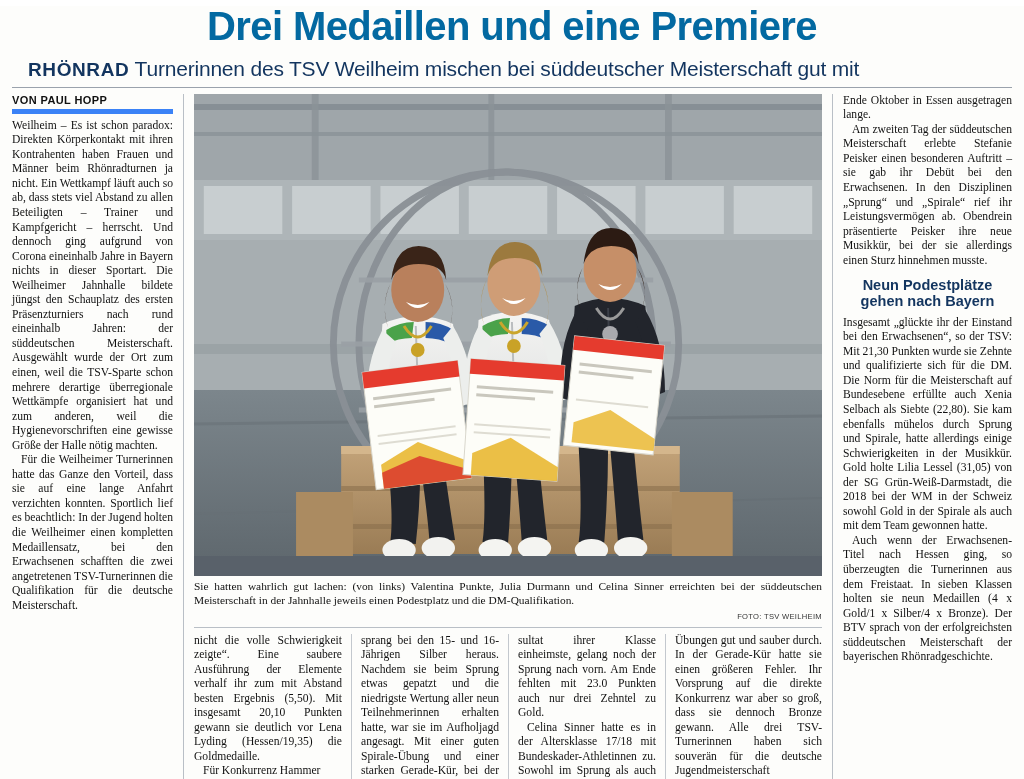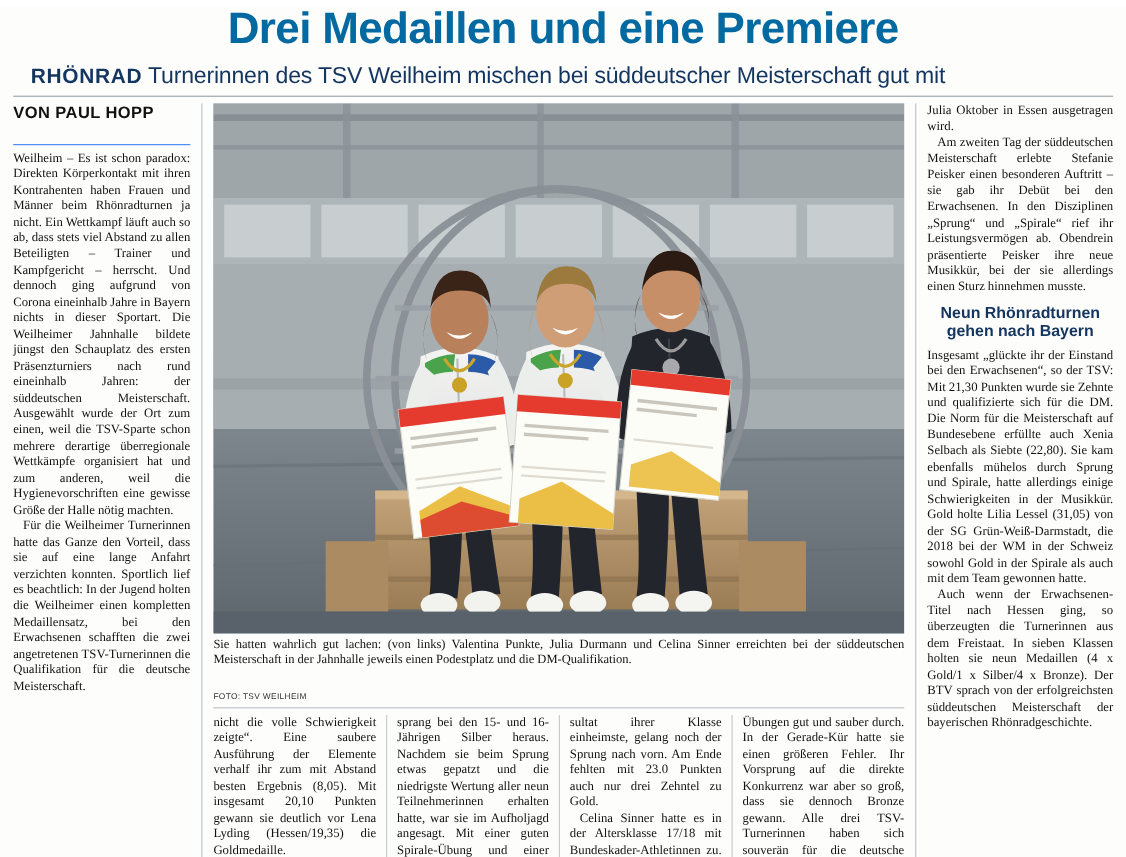--- a/index.html
+++ b/index.html
@@ -78,24 +78,24 @@
   }
   .col-right {
     width: 180px;
     padding-left: 10px;
     border-left: 1px solid #b9bfc6;
   }
 
   .byline {
     font-family: "Liberation Sans", sans-serif;
     font-weight: bold;
-    font-size: 15px;
+    font-size: 11px;
     letter-spacing: 0.4px;
-    padding-bottom: 20px;
-    border-bottom: 1px solid #3b82f6;
+    padding-bottom: 3px;
+    border-bottom: 5px solid #3b82f6;
     margin-bottom: 5px;
   }
 
   p.txt {
     margin: 0;
     font-size: 11.6px;
     line-height: 1.255;
     text-align: justify;
     hyphens: auto;
     -webkit-hyphens: auto;
@@ -121,22 +121,22 @@
   .caption {
     margin-top: 4px;
     font-size: 11.4px;
     line-height: 1.22;
     text-align: justify;
   }
   .caption b {
     font-weight: normal;
   }
   .credit {
-    margin-top: 20px;
-    text-align: left;
+    margin-top: 4px;
+    text-align: right;
     font-family: "Liberation Sans", sans-serif;
     font-size: 7.6px;
     letter-spacing: 0.3px;
     color: #333;
   }
 
   .mid-rule {
     border-top: 1px solid #b9bfc6;
     margin: 6px 0 6px 0;
   }
@@ -361,40 +361,40 @@
 
       <div class="caption">
         <b>Sie hatten wahrlich gut lachen:</b><span> (von links) Valentina Punkte, Julia Durmann und Celina Sinner erreichten bei der süddeutschen Meisterschaft in der Jahnhalle jeweils einen Podestplatz und die DM-Qualifikation.</span>
       </div>
       <div class="credit">FOTO: TSV WEILHEIM</div>
 
       <div class="mid-rule"></div>
 
       <div class="mid-cols">
         <div class="mcol" style="width: 25%;">
-          <p class="txt">nicht die volle Schwierigkeit zeigte“. Eine saubere Ausführung der Elemente verhalf ihr zum mit Abstand besten Ergebnis (8,05). Mit insgesamt 20,10 Punkten gewann sie deutlich vor Lena Lyding (Hessen/19,35) die Goldmedaille.</p>
+          <p class="txt">nicht die volle Schwierigkeit zeigte“. Eine saubere Ausführung der Elemente verhalf ihr zum mit Abstand besten Ergebnis (5,50). Mit insgesamt 20,10 Punkten gewann sie deutlich vor Lena Lyding (Hessen/19,35) die Goldmedaille.</p>
           <p class="txt">Für Konkurrenz Hammer</p>
         </div>
         <div class="mcol" style="width: 25%;">
           <p class="txt">sprang bei den 15- und 16-Jährigen Silber heraus. Nachdem sie beim Sprung etwas gepatzt und die niedrigste Wertung aller neun Teilnehmerinnen erhalten hatte, war sie im Aufholjagd angesagt. Mit einer guten Spirale-Übung und einer starken Gerade-Kür, bei der sie das beste Re-</p>
         </div>
         <div class="mcol" style="width: 25%;">
           <p class="txt">sultat ihrer Klasse einheimste, gelang noch der Sprung nach vorn. Am Ende fehlten mit 23.0 Punkten auch nur drei Zehntel zu Gold.</p>
           <p class="txt">Celina Sinner hatte es in der Altersklasse 17/18 mit Bundeskader-Athletinnen zu. Sowohl im Sprung als auch in der Spirale turnte sie ihre</p>
         </div>
       <div class="mcol" style="width: 25%;">
             <p class="txt">Übungen gut und sauber durch. In der Gerade-Kür hatte sie einen größeren Fehler. Ihr Vorsprung auf die direkte Konkurrenz war aber so groß, dass sie dennoch Bronze gewann. Alle drei TSV-Turnerinnen haben sich souverän für die deutsche Jugendmeisterschaft qualifiziert, die</p>
           </div>
         </div>
     </div>
 
     <div class="col col-right">
-      <p class="txt">Julia Oktober in Essen ausgetragen wird.</p>
+      <p class="txt">Ende Oktober in Essen ausgetragen lange.</p>
       <p class="txt">Am zweiten Tag der süddeutschen Meisterschaft erlebte Stefanie Peisker einen besonderen Auftritt – sie gab ihr Debüt bei den Erwachsenen. In den Disziplinen „Sprung“ und „Spirale“ rief ihr Leistungsvermögen ab. Obendrein präsentierte Peisker ihre neue Musikkür, bei der sie allerdings einen Sturz hinnehmen musste.</p>
-      <div class="subhl">Neun Rhönradturnen
+      <div class="subhl">Neun Podestplätze
 gehen nach Bayern</div>
       <p class="txt">Insgesamt „glückte ihr der Einstand bei den Erwachsenen“, so der TSV: Mit 21,30 Punkten wurde sie Zehnte und qualifizierte sich für die DM. Die Norm für die Meisterschaft auf Bundesebene erfüllte auch Xenia Selbach als Siebte (22,80). Sie kam ebenfalls mühelos durch Sprung und Spirale, hatte allerdings einige Schwierigkeiten in der Musikkür. Gold holte Lilia Lessel (31,05) von der SG Grün-Weiß-Darmstadt, die 2018 bei der WM in der Schweiz sowohl Gold in der Spirale als auch mit dem Team gewonnen hatte.</p>
       <p class="txt">Auch wenn der Erwachsenen-Titel nach Hessen ging, so überzeugten die Turnerinnen aus dem Freistaat. In sieben Klassen holten sie neun Medaillen (4 x Gold/1 x Silber/4 x Bronze). Der BTV sprach von der erfolgreichsten süddeutschen Meisterschaft der bayerischen Rhönradgeschichte.</p>
     </div>
   </div>
 
   <div style="position:absolute; left:700px; top:645px; width:0; height:0; overflow:hidden;"></div>
 </div>
 
 </body></html>

